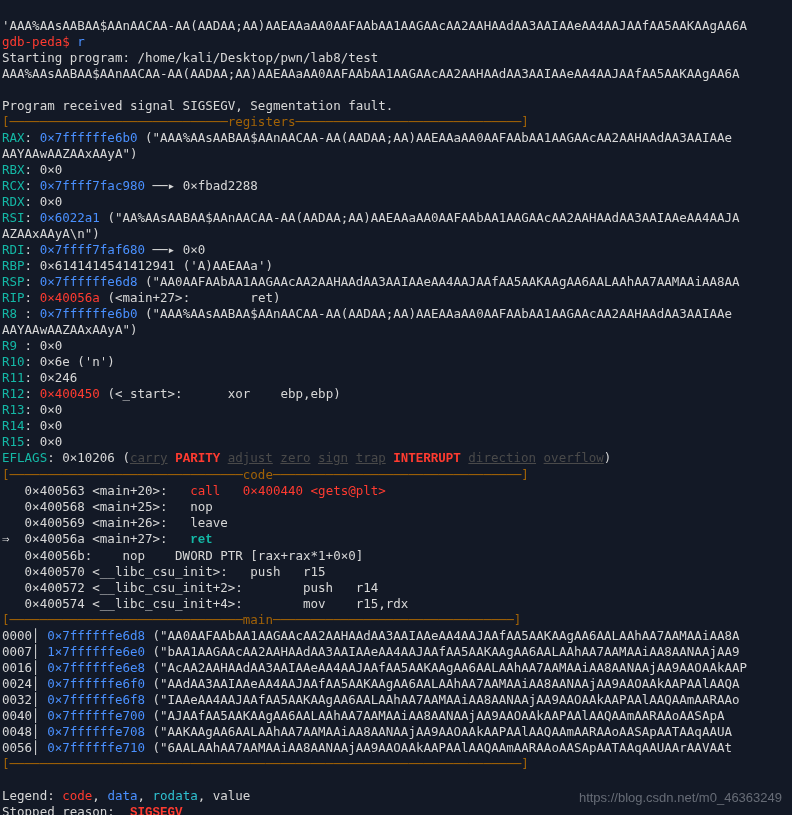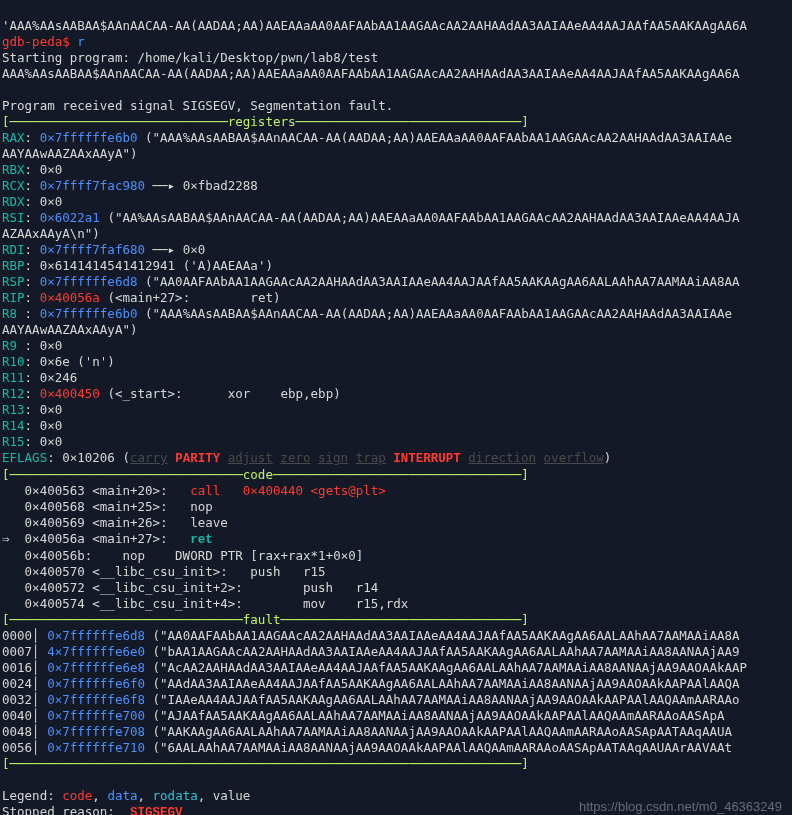--- a/index.html
+++ b/index.html
@@ -14,25 +14,25 @@
     position:relative;
   }
   .term{white-space:pre;padding:2px 2px;}
   
   .red{color:#ff3b30;}
   .grn{color:#14b8a6;}
   .blu{color:#4a90ff;}
   .drk{color:#4a4a4a;text-decoration:underline;}
   .cyn{color:#2fc0d0;}
   .bold{font-weight:bold;font-family:Liberation Mono, monospace;}
-  .dashrow{color:#bef264;}
+  .dashrow{color:#a16207;}
 
   .watermark{
     position:absolute;
-    right:10px;bottom:0;
+    right:10px;bottom:9px;
     color:#8a8f98;
     font-size:13px;
     font-family:Helvetica,Arial,sans-serif;
     opacity:.7;
   }
 
   
   .bg{
     position:absolute;inset:0;
     z-index:-1;
@@ -129,23 +129,23 @@
 <span class="grn">EFLAGS</span><span>: 0×10206 (</span><span class="drk">carry</span> <span class="red bold">PARITY</span> <span class="drk">adjust</span> <span class="drk">zero</span> <span class="drk">sign</span> <span class="drk">trap</span> <span class="red bold">INTERRUPT</span> <span class="drk">direction</span> <span class="drk">overflow</span><span>)</span>
 <span class="dashrow">[───────────────────────────────code─────────────────────────────────]</span>
 <span>   0×400563 &lt;main+20&gt;:   </span><span class="red">call   </span><span class="red">0×400440 &lt;gets@plt&gt;</span>
 <span>   0×400568 &lt;main+25&gt;:   nop</span>
 <span>   0×400569 &lt;main+26&gt;:   leave</span>
 <span>⇒  0×40056a &lt;main+27&gt;:   </span><span class="grn bold">ret</span>
 <span>   0×40056b:    nop    DWORD PTR [rax+rax*1+0×0]</span>
 <span>   0×400570 &lt;__libc_csu_init&gt;:   push   r15</span>
 <span>   0×400572 &lt;__libc_csu_init+2&gt;:        push   r14</span>
 <span>   0×400574 &lt;__libc_csu_init+4&gt;:        mov    r15,rdx</span>
-<span class="dashrow">[───────────────────────────────fault────────────────────────────────]</span>
+<span class="dashrow">[───────────────────────────────main────────────────────────────────]</span>
 <span>0000│ </span><span class="blu">0×7ffffffe6d8</span><span> ("AA0AAFAAbAA1AAGAAcAA2AAHAAdAA3AAIAAeAA4AAJAAfAA5AAKAAgAA6AALAAhAA7AAMAAiAA8A</span>
-<span>0007│ </span><span class="blu">4×7ffffffe6e0</span><span> ("bAA1AAGAAcAA2AAHAAdAA3AAIAAeAA4AAJAAfAA5AAKAAgAA6AALAAhAA7AAMAAiAA8AANAAjAA9</span>
+<span>0007│ </span><span class="blu">1×7ffffffe6e0</span><span> ("bAA1AAGAAcAA2AAHAAdAA3AAIAAeAA4AAJAAfAA5AAKAAgAA6AALAAhAA7AAMAAiAA8AANAAjAA9</span>
 <span>0016│ </span><span class="blu">0×7ffffffe6e8</span><span> ("AcAA2AAHAAdAA3AAIAAeAA4AAJAAfAA5AAKAAgAA6AALAAhAA7AAMAAiAA8AANAAjAA9AAOAAkAAP</span>
 <span>0024│ </span><span class="blu">0×7ffffffe6f0</span><span> ("AAdAA3AAIAAeAA4AAJAAfAA5AAKAAgAA6AALAAhAA7AAMAAiAA8AANAAjAA9AAOAAkAAPAAlAAQA</span>
 <span>0032│ </span><span class="blu">0×7ffffffe6f8</span><span> ("IAAeAA4AAJAAfAA5AAKAAgAA6AALAAhAA7AAMAAiAA8AANAAjAA9AAOAAkAAPAAlAAQAAmAARAAo</span>
 <span>0040│ </span><span class="blu">0×7ffffffe700</span><span> ("AJAAfAA5AAKAAgAA6AALAAhAA7AAMAAiAA8AANAAjAA9AAOAAkAAPAAlAAQAAmAARAAoAASApA</span>
 <span>0048│ </span><span class="blu">0×7ffffffe708</span><span> ("AAKAAgAA6AALAAhAA7AAMAAiAA8AANAAjAA9AAOAAkAAPAAlAAQAAmAARAAoAASApAATAAqAAUA</span>
 <span>0056│ </span><span class="blu">0×7ffffffe710</span><span> ("6AALAAhAA7AAMAAiAA8AANAAjAA9AAOAAkAAPAAlAAQAAmAARAAoAASApAATAAqAAUAArAAVAAt</span>
 <span class="dashrow">[────────────────────────────────────────────────────────────────────]</span>
 
 <span>Legend: </span><span class="red">code</span><span>, </span><span class="blu">data</span><span>, </span><span class="cyn">rodata</span><span>, value</span>
 <span>Stopped reason:  </span><span class="red bold">SIGSEGV</span>

